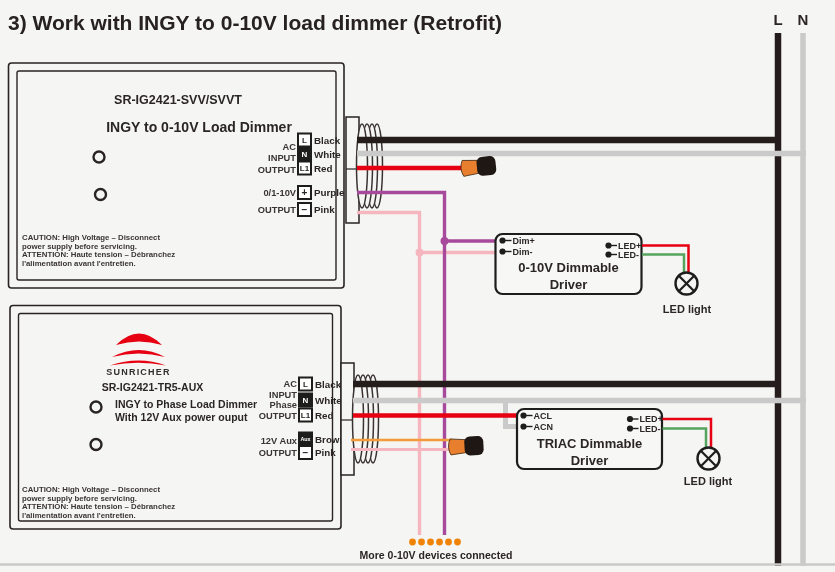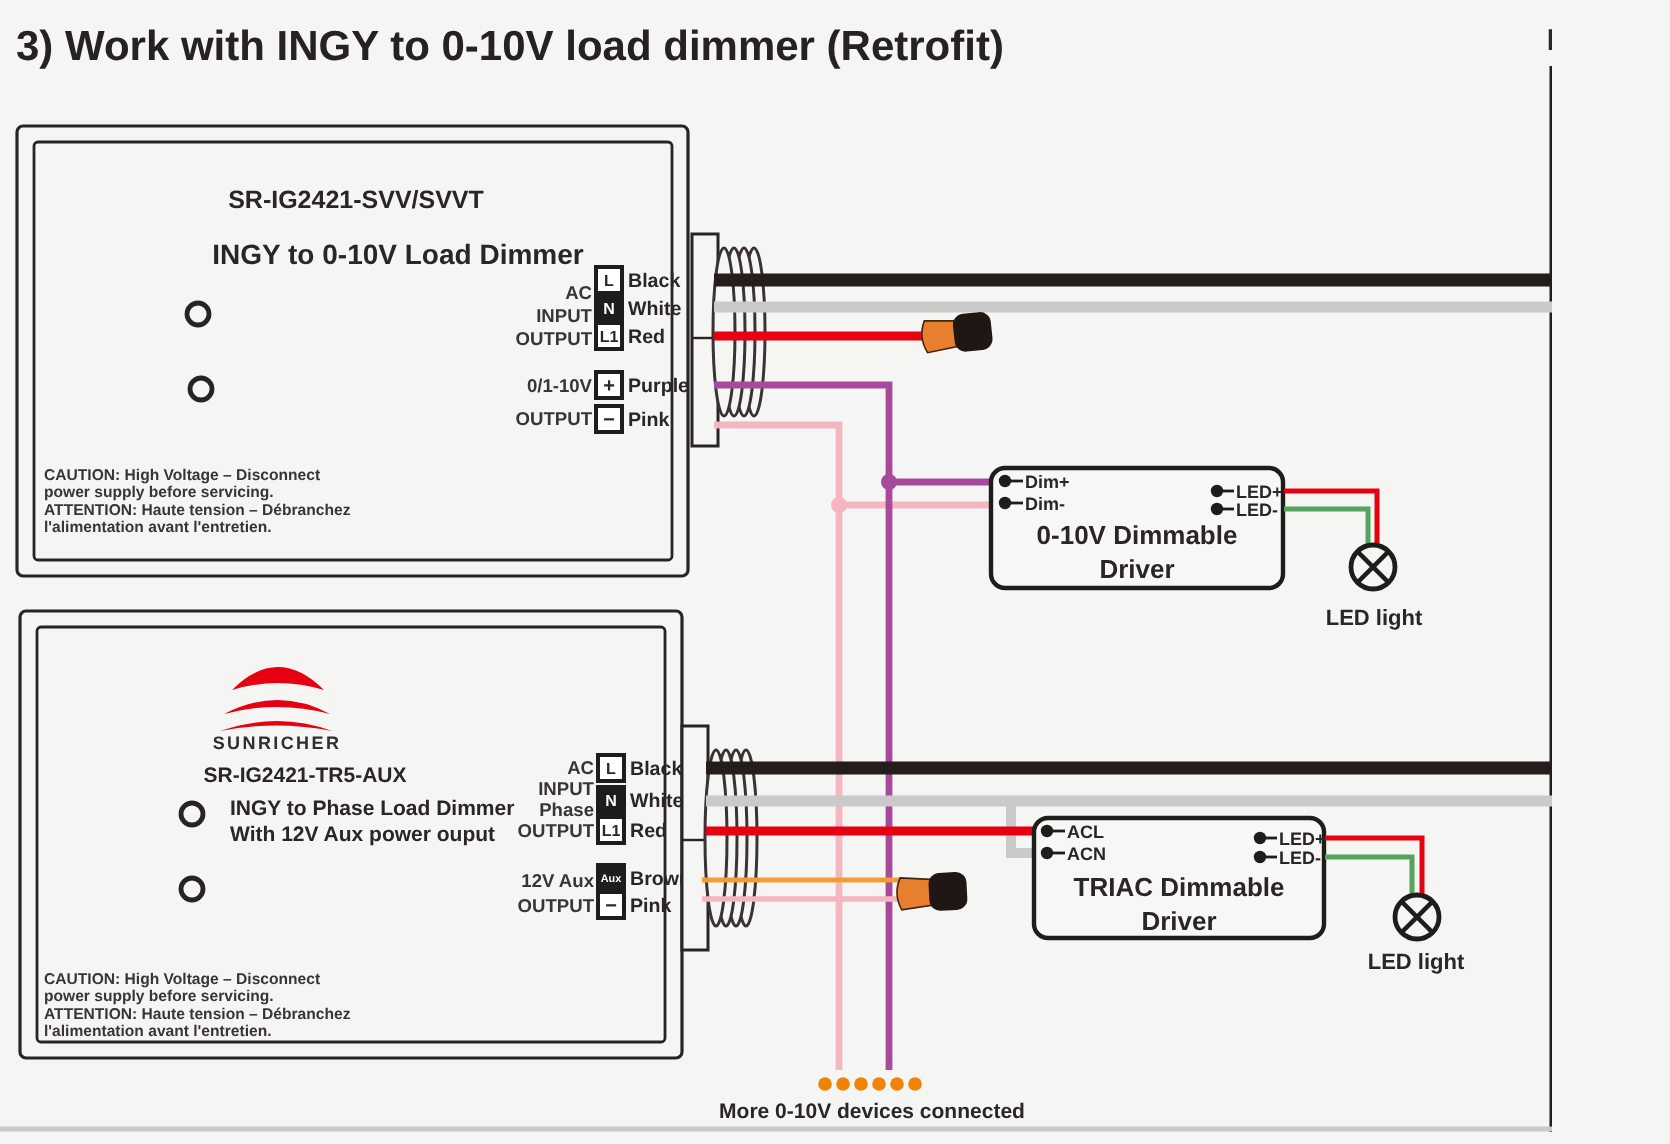--- a/index.html
+++ b/index.html
@@ -1,16 +1,16 @@
 <!DOCTYPE html>
 <html><head>
 <meta charset="utf-8">
 <style>
   html,body{margin:0;padding:0;background:#f5f6f3;}
-  .page{width:776px;height:572px;position:relative;overflow:hidden;background:#f5f6f3;}
+  .page{width:835px;height:572px;position:relative;overflow:hidden;background:#f5f6f3;}
   svg text{font-family:"Liberation Sans","DejaVu Sans",sans-serif;fill:#2b2527;}
   .t-title{font-size:21px;font-weight:600;fill:#272123;}
   .t-mains{font-size:15px;font-weight:600;}
   .t-model1{font-size:12.5px;font-weight:700;}
   .t-name1{font-size:14px;font-weight:700;}
   .t-io{font-size:9.3px;font-weight:600;fill:#3a3436;}
   .t-key{font-size:8px;font-weight:700;}
   .t-keyw{font-size:8px;font-weight:700;fill:#ffffff;}
   .t-keyaux{font-size:5.4px;font-weight:700;fill:#ffffff;}
   .t-sym{font-size:10px;font-weight:700;}

